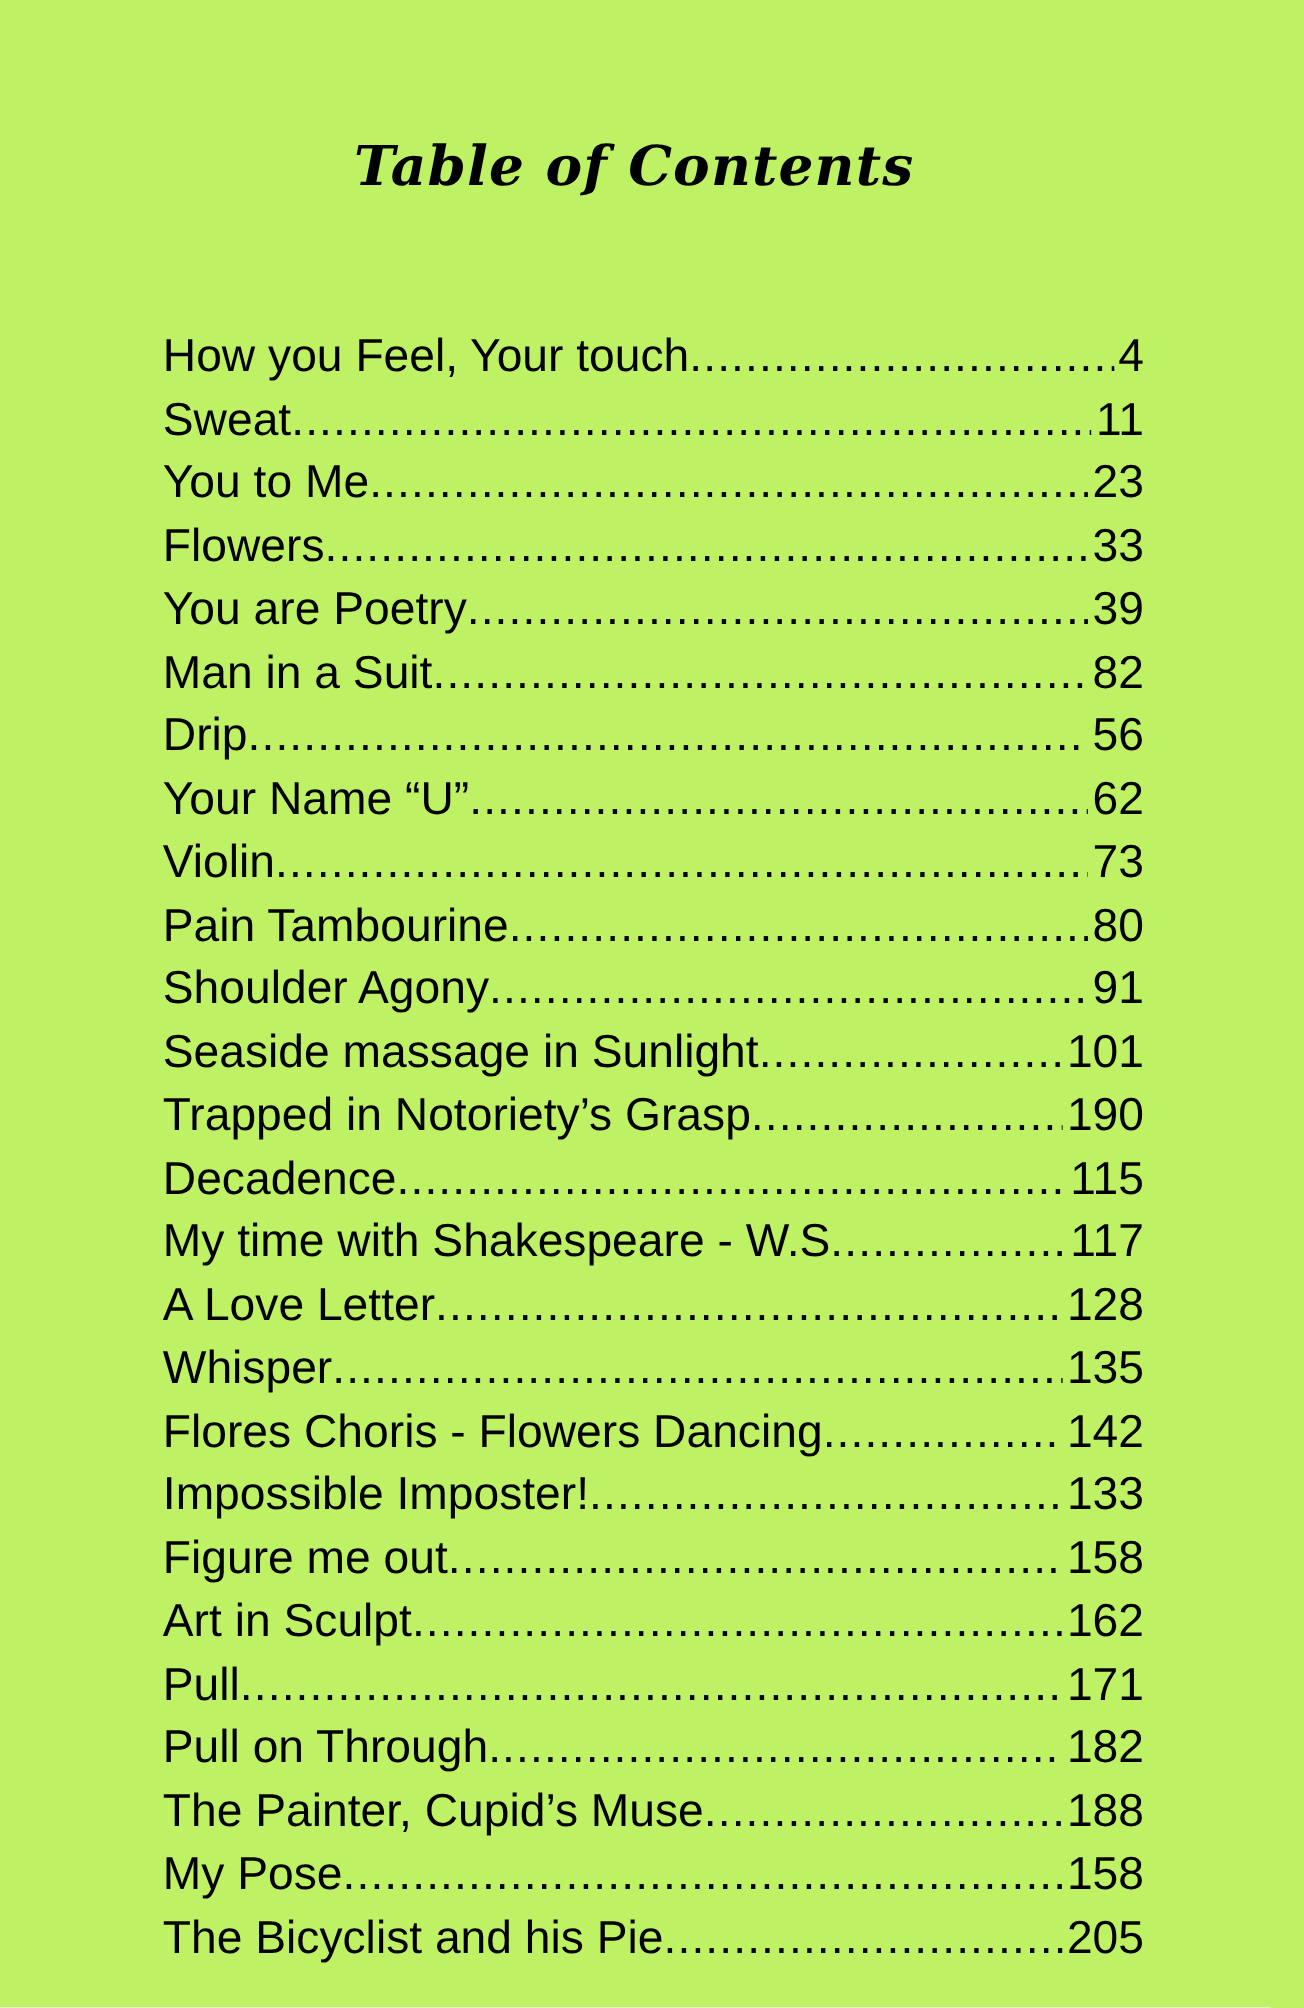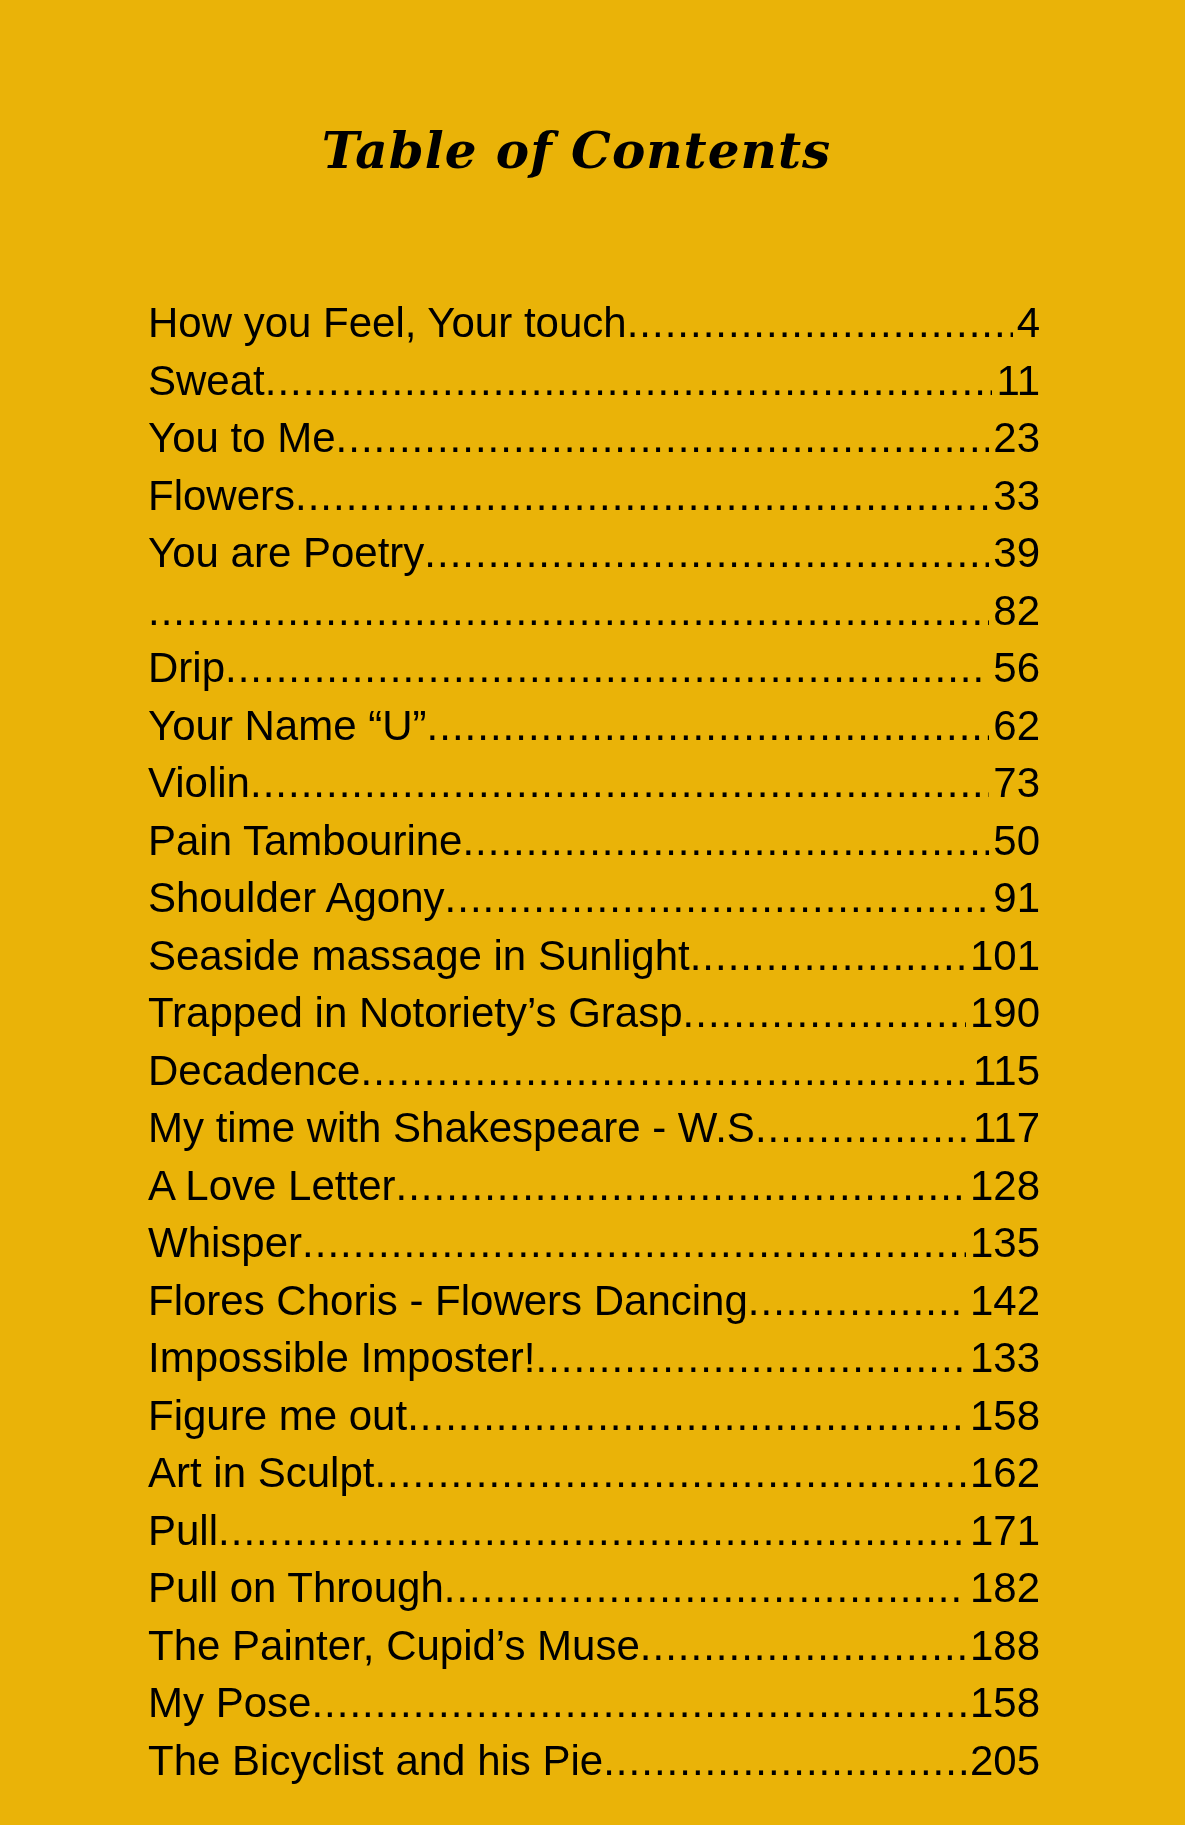--- a/index.html
+++ b/index.html
@@ -4,21 +4,21 @@
 <style>
   html, body {
     margin: 0;
     padding: 0;
     background: #ffffff;
   }
   .page {
     position: relative;
     width: 1185px;
     height: 1825px;
-    background: #eab308;
+    background: #bef264;
     color: #000000;
     font-family: "Liberation Sans", sans-serif;
     overflow: hidden;
   }
   .page-title {
     position: absolute;
     top: 118px;
     left: 113px;
     width: 927px;
     margin: 0;
@@ -92,20 +92,21 @@
     <span class="entry-page">33</span>
   </div>
 
   <div class="toc-row">
     <span class="entry-title">You are Poetry</span>
     <span class="leader-dots" aria-hidden="true">......................................................................................................................................................</span>
     <span class="entry-page">39</span>
   </div>
 
   <div class="toc-row">
+    <span class="entry-title">Man in a Suit</span>
     <span class="leader-dots" aria-hidden="true">......................................................................................................................................................</span>
     <span class="entry-page">82</span>
   </div>
 
   <div class="toc-row">
     <span class="entry-title">Drip</span>
     <span class="leader-dots" aria-hidden="true">......................................................................................................................................................</span>
     <span class="entry-page">56</span>
   </div>
 
@@ -117,21 +118,21 @@
 
   <div class="toc-row">
     <span class="entry-title">Violin</span>
     <span class="leader-dots" aria-hidden="true">......................................................................................................................................................</span>
     <span class="entry-page">73</span>
   </div>
 
   <div class="toc-row">
     <span class="entry-title">Pain Tambourine</span>
     <span class="leader-dots" aria-hidden="true">......................................................................................................................................................</span>
-    <span class="entry-page">50</span>
+    <span class="entry-page">80</span>
   </div>
 
   <div class="toc-row">
     <span class="entry-title">Shoulder Agony</span>
     <span class="leader-dots" aria-hidden="true">......................................................................................................................................................</span>
     <span class="entry-page">91</span>
   </div>
 
   <div class="toc-row">
     <span class="entry-title">Seaside massage in Sunlight</span>

